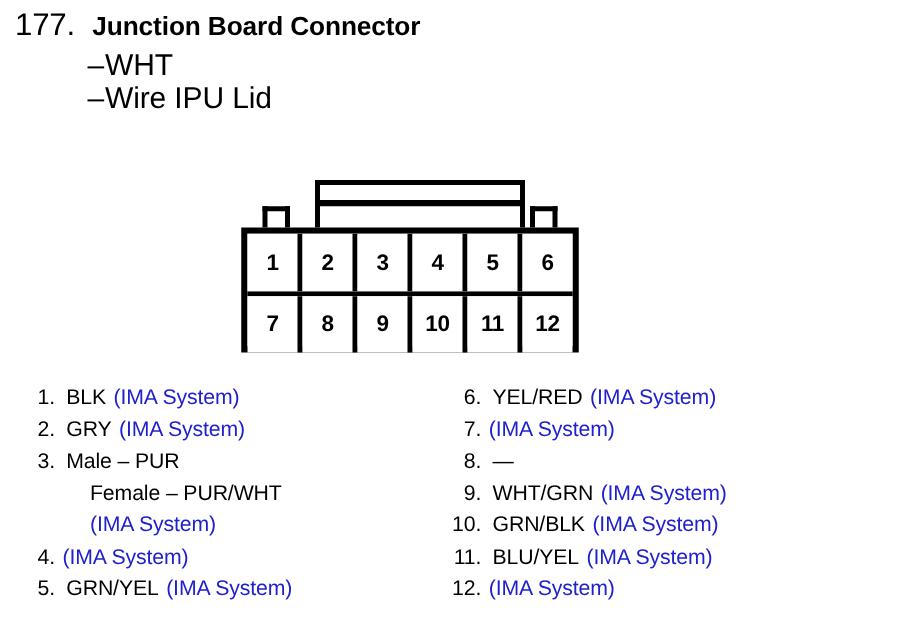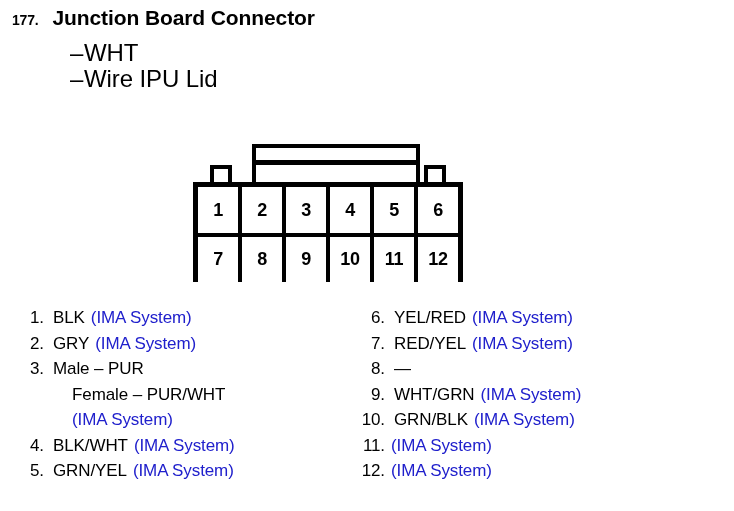--- a/index.html
+++ b/index.html
@@ -23,22 +23,22 @@
     top: 0;
     width: 734px;
   }
   #title-row {
     position: absolute;
     left: 12px;
     top: 6px;
     white-space: nowrap;
   }
   .title-num {
-    font-size: 14px;
-    font-weight: bold;
+    font-size: 25px;
+    font-weight: normal;
     letter-spacing: -0.2px;
   }
   .title-text {
     font-size: 21px;
     font-weight: bold;
     margin-left: 14px;
     letter-spacing: -0.1px;
   }
   #bullet-list {
     position: absolute;
@@ -242,21 +242,20 @@
       <div class="pin-item-main">
         <span class="pin-num">3.</span>
         <span class="pin-desc">Male – PUR</span>
       </div>
       <div class="pin-subline"><span>Female – PUR/WHT</span></div>
       <div class="pin-subline"><span class="sys-note">(IMA System)</span></div>
     </div>
     <div class="pin-item">
       <div class="pin-item-main">
         <span class="pin-num">4.</span>
-        <span class="pin-desc">BLK/WHT</span>
         <span class="sys-note" style="margin-left: 6px;">(IMA System)</span>
       </div>
     </div>
     <div class="pin-item">
       <div class="pin-item-main">
         <span class="pin-num">5.</span>
         <span class="pin-desc">GRN/YEL</span>
         <span class="sys-note" style="margin-left: 6px;">(IMA System)</span>
       </div>
     </div>
@@ -266,21 +265,20 @@
     <div class="pin-item">
       <div class="pin-item-main">
         <span class="pin-num">6.</span>
         <span class="pin-desc">YEL/RED</span>
         <span class="sys-note" style="margin-left: 6px;">(IMA System)</span>
       </div>
     </div>
     <div class="pin-item">
       <div class="pin-item-main">
         <span class="pin-num">7.</span>
-        <span class="pin-desc">RED/YEL</span>
         <span class="sys-note" style="margin-left: 6px;">(IMA System)</span>
       </div>
     </div>
     <div class="pin-item">
       <div class="pin-item-main">
         <span class="pin-num">8.</span>
         <span class="pin-desc wire-none">—</span>
       </div>
     </div>
     <div class="pin-item">
@@ -293,20 +291,21 @@
     <div class="pin-item">
       <div class="pin-item-main">
         <span class="pin-num">10.</span>
         <span class="pin-desc">GRN/BLK</span>
         <span class="sys-note" style="margin-left: 6px;">(IMA System)</span>
       </div>
     </div>
     <div class="pin-item">
       <div class="pin-item-main">
         <span class="pin-num">11.</span>
+        <span class="pin-desc">BLU/YEL</span>
         <span class="sys-note" style="margin-left: 6px;">(IMA System)</span>
       </div>
     </div>
     <div class="pin-item">
       <div class="pin-item-main">
         <span class="pin-num">12.</span>
         <span class="sys-note" style="margin-left: 6px;">(IMA System)</span>
       </div>
     </div>
   </div>

